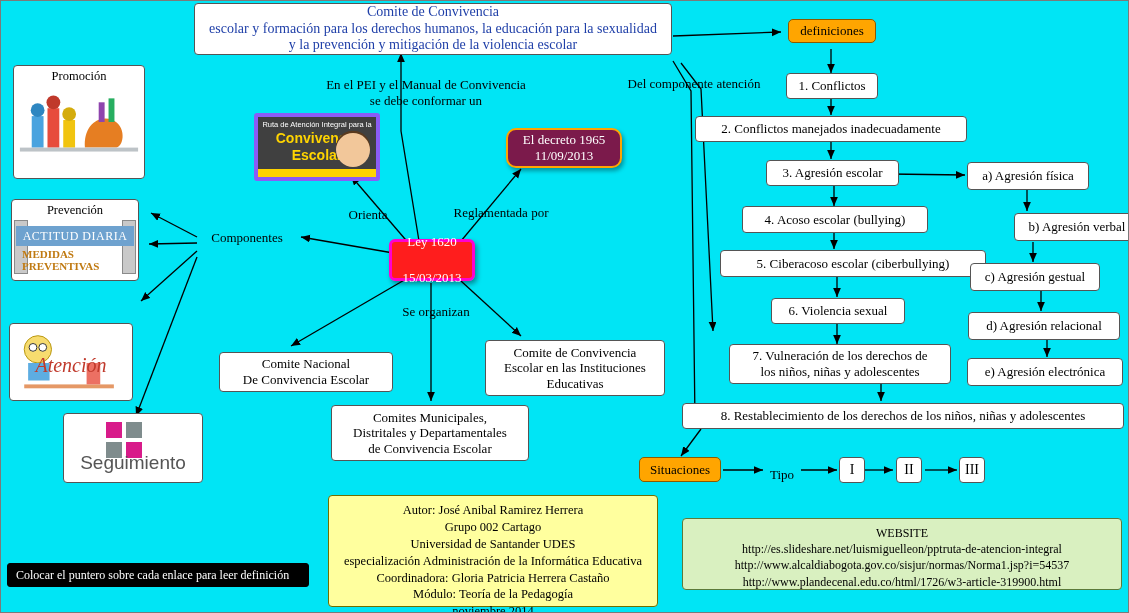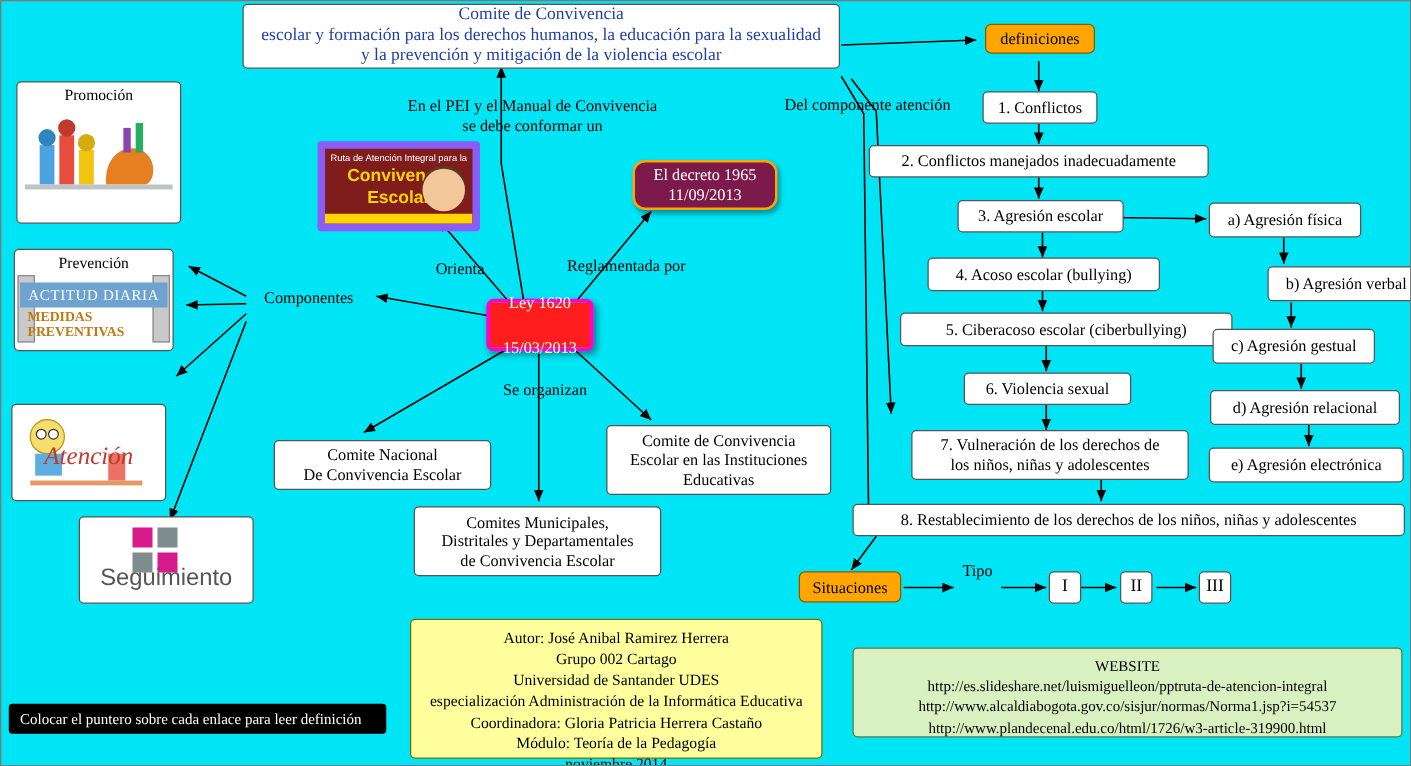--- a/index.html
+++ b/index.html
@@ -157,22 +157,22 @@
     font-family:"Liberation Serif", serif; font-style:italic;
   }
   .seg-text {
     position:absolute; left:0; right:0; bottom:8px;
     text-align:center; color:#555555; font-size:19px;
     font-family:"Liberation Sans", sans-serif;
   }
   .seg-sq { position:absolute; }
   .ruta-card {
     position:absolute;
-    background:#7f1d1d;
-    border:6px solid #8b5cf6;
+    background:#404040;
+    border:4px solid #8b5cf6;
     border-radius:3px;
     overflow:hidden;
   }
   .ruta-top {
     color:#ffffff; font-size:7.5px; text-align:center; padding-top:3px;
     font-family:"Liberation Sans", sans-serif;
   }
   .ruta-main {
     color:#ffd400; font-size:14px; font-weight:bold; text-align:center;
     font-family:"Liberation Sans", sans-serif; line-height:1.05; padding-top:2px;
@@ -265,21 +265,21 @@
 
   <div class="label" style="left:300px; top:76px; width:250px;">
     <div>En el PEI y el Manual de Convivencia</div>
     <div>se debe conformar un</div>
   </div>
   <div class="label" style="left:603px; top:75px; width:180px;">Del componente atención</div>
   <div class="label" style="left:332px; top:206px; width:70px;">Orienta</div>
   <div class="label" style="left:435px; top:204px; width:130px;">Reglamentada por</div>
   <div class="label" style="left:196px; top:229px; width:100px;">Componentes</div>
   <div class="label" style="left:385px; top:303px; width:100px;">Se organizan</div>
-  <div class="label" style="left:758px; top:448px; width:46px;">Tipo</div>
+  <div class="label" style="left:758px; top:466px; width:46px;">Tipo</div>
 
   <div class="img-card" style="left:12px; top:64px; width:132px; height:114px;">
     <div class="cap">Promoción</div>
     <svg class="prom-art" viewBox="0 0 132 72">
       <rect x="18" y="30" width="12" height="32" fill="#4aa3df"></rect>
       <rect x="34" y="22" width="12" height="40" fill="#e74c3c"></rect>
       <rect x="50" y="34" width="12" height="28" fill="#f1c40f"></rect>
       <circle cx="24" cy="24" r="7" fill="#2e86c1"></circle>
       <circle cx="40" cy="16" r="7" fill="#c0392b"></circle>
       <circle cx="56" cy="28" r="7" fill="#d4ac0d"></circle>

